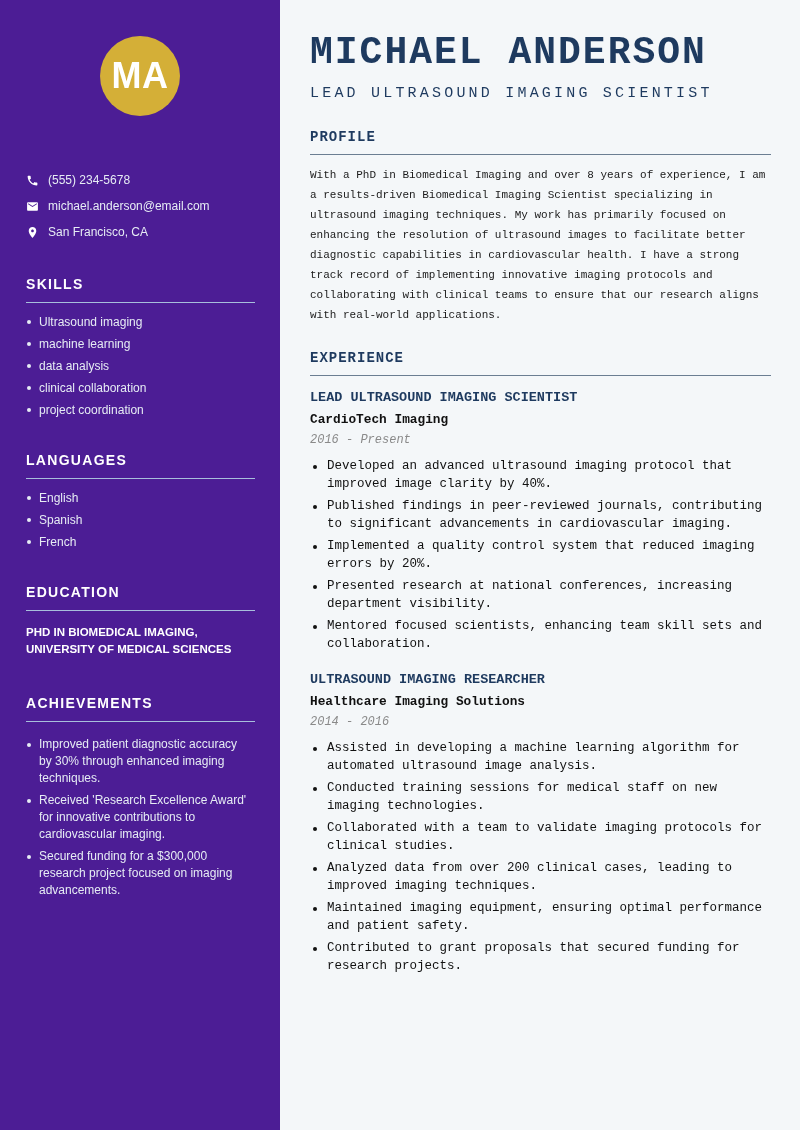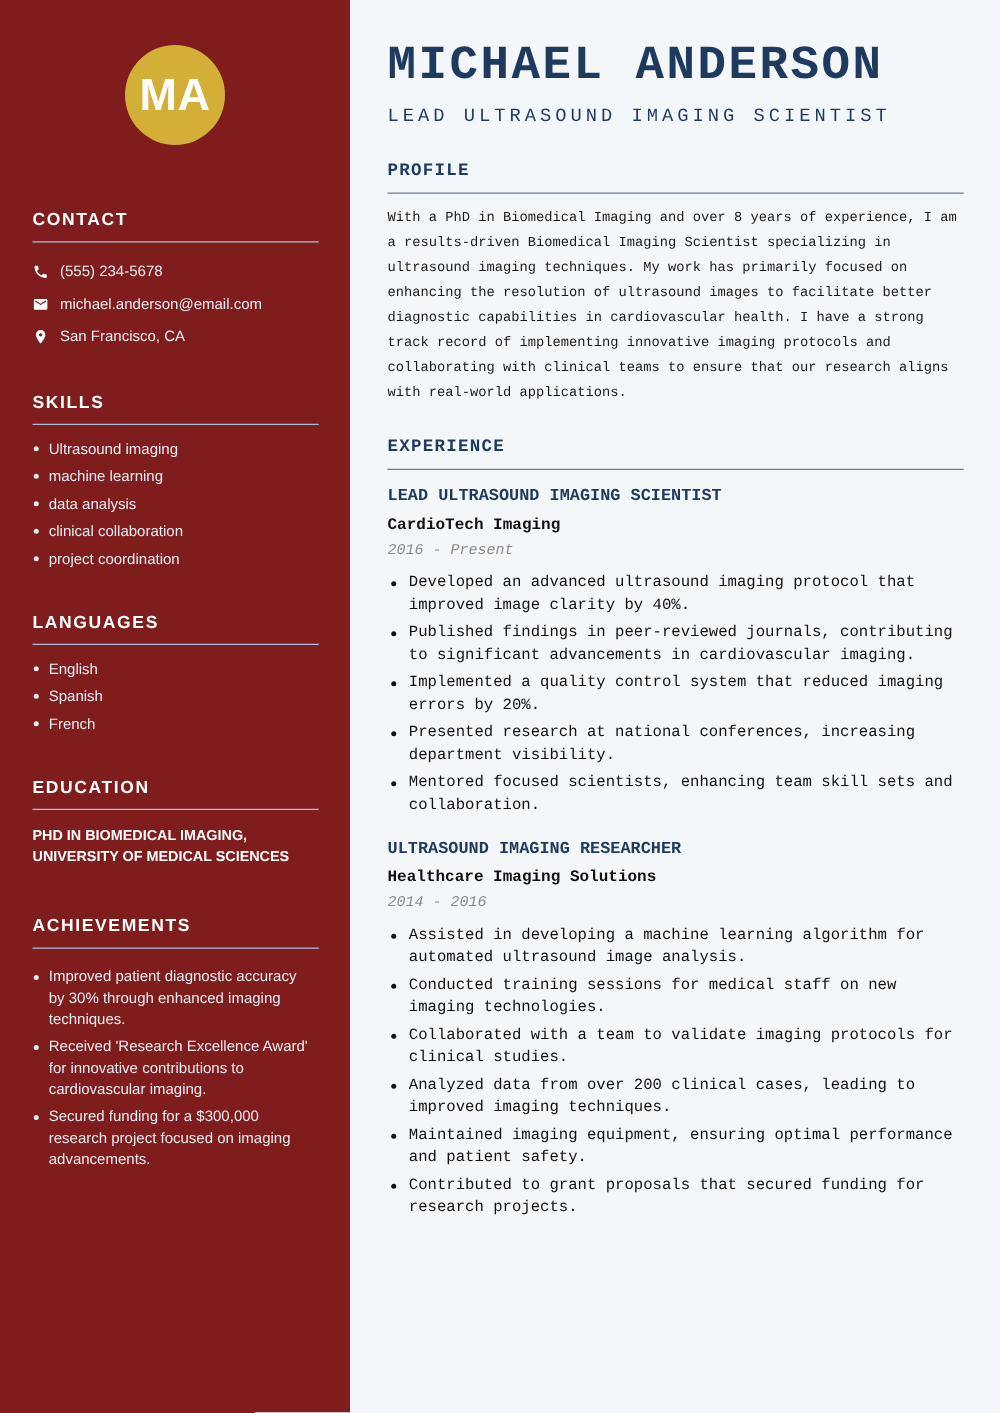--- a/index.html
+++ b/index.html
@@ -10,21 +10,21 @@
       position: relative;
       overflow: hidden;
       color: #1a1a1a;
     }
     .page { display: flex; width: 800px; height: 1130px; }
 
     
     .sidebar {
       width: 280px;
       height: 1130px;
-      background: #7f1d1d;
+      background: #4c1d95;
       color: #ffffff;
       padding: 36px 25px 0 26px;
       flex-shrink: 0;
     }
     .avatar {
       width: 80px; height: 80px;
       border-radius: 50%;
       background: #d4af37;
       margin: 0 auto 0 74px;
       display: flex; align-items: center; justify-content: center;
@@ -162,21 +162,20 @@
 <body>
 
 <div class="page">
 
   <aside class="sidebar">
     <div class="avatar">
       <span>MA</span>
     </div>
 
     <section class="side-section first">
-      <h2 class="side-heading">CONTACT</h2>
       <div class="contact-list">
         <div class="contact-row">
           <svg viewBox="0 0 24 24" fill="#ffffff">
               <path d="M6.6 10.8c1.4 2.8 3.8 5.1 6.6 6.6l2.2-2.2c.3-.3.7-.4 1-.2 1.1.4 2.3.6 3.6.6.6 0 1 .4 1 1V20c0 .6-.4 1-1 1C10.6 21 3 13.4 3 4c0-.6.4-1 1-1h3.5c.6 0 1 .4 1 1 0 1.3.2 2.5.6 3.6.1.3 0 .7-.2 1L6.6 10.8z"></path>
             </svg>
           <span>(555) 234-5678</span>
         </div>
         <div class="contact-row">
           <svg viewBox="0 0 24 24" fill="#ffffff">
               <path d="M20 4H4c-1.1 0-2 .9-2 2v12c0 1.1.9 2 2 2h16c1.1 0 2-.9 2-2V6c0-1.1-.9-2-2-2zm0 4l-8 5-8-5V6l8 5 8-5v2z"></path>

